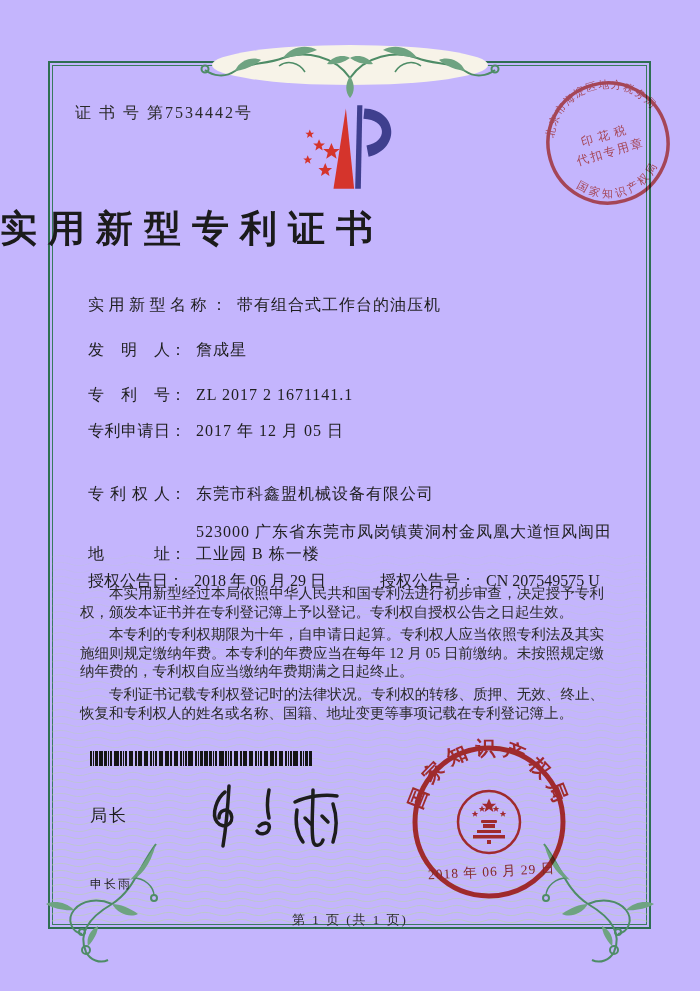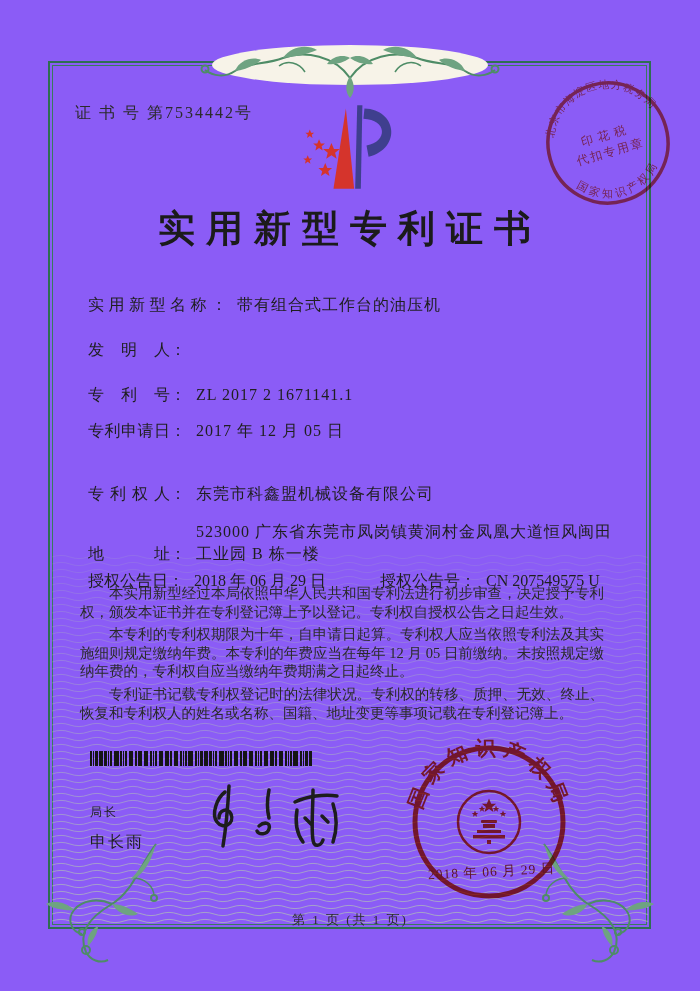--- a/index.html
+++ b/index.html
@@ -1,18 +1,18 @@
 <!DOCTYPE html>
 <html><head>
 <meta charset="utf-8">
 <style>
   html,body{margin:0;padding:0;}
   .page{
     position:relative; width:700px; height:991px; overflow:hidden;
-    background:#8b5cf6;
+    background:#c4b5fd;
     font-family:"Liberation Serif","DejaVu Serif",serif;
     color:#1f1f1f;
   }
   
   .frame{
     position:absolute; left:48px; top:61px; width:599px; height:864px;
     border:2.5px solid #2f6e52;
   }
   .frame-inner{
     position:absolute; left:2px; top:2px; right:2px; bottom:2px;
@@ -24,21 +24,21 @@
   .flourish-left{position:absolute; left:38px; top:838px; z-index:2;}
   .flourish-right{position:absolute; left:512px; top:838px; z-index:2; transform:scaleX(-1);}
   
   .cert-no{
     position:absolute; left:75px; top:103px; z-index:3;
     font-size:16px; letter-spacing:2px; color:#2b2b2b;
   }
   .logo{position:absolute; left:292px; top:96px; z-index:3;}
   .title{
     position:absolute; left:0; top:204px; width:100%; z-index:3;
-    text-align:center; font-size:37px; font-weight:bold;
+    font-size:37px; font-weight:bold;
     letter-spacing:11px; color:#1b1b1b;
   }
   
   .fields{position:absolute; left:88px; top:294px; width:524px; z-index:3; font-size:16px;}
   .frow{display:flex; align-items:flex-end; line-height:22px;}
   .flabel{display:inline-block; width:82px; text-align:justify; text-align-last:justify; white-space:nowrap;}
   .flabel-wide{display:inline-block; letter-spacing:4.5px; white-space:nowrap;}
   .fcolon{display:inline-block; margin-right:10px;}
   .fvalue{flex:1; letter-spacing:1px;}
   .mb-a{margin-bottom:23px;} .mb-b{margin-bottom:23px;} .mb-c{margin-bottom:14px;}
@@ -53,23 +53,23 @@
   }
   
   .barcode{
     position:absolute; left:90px; top:751px; width:222px; height:15px; z-index:3;
     background:
       repeating-linear-gradient(90deg,#151515 0 2px,transparent 2px 5px),
       repeating-linear-gradient(90deg,#151515 0 1px,transparent 1px 7px),
       repeating-linear-gradient(90deg,#151515 0 1px,transparent 1px 3px);
   }
   
-  .director-label{position:absolute; left:90px; top:804px; z-index:3; font-size:12px; letter-spacing:2px;
+  .director-label{position:absolute; left:90px; top:804px; z-index:3; font-size:17px; letter-spacing:2px;
     font-family:"Liberation Sans","DejaVu Sans",sans-serif;}
-  .director-name{position:absolute; left:90px; top:832px; z-index:3; font-size:16px; letter-spacing:2px;
+  .director-name{position:absolute; left:90px; top:876px; z-index:3; font-size:12px; letter-spacing:2px;
     font-family:Liberation Mono, monospace;}
   .signature{position:absolute; left:195px; top:780px; z-index:4;}
   
   .tax-stamp{position:absolute; left:533px; top:68px; z-index:5; mix-blend-mode:multiply; opacity:.85;}
   .official-seal{position:absolute; left:402px; top:735px; z-index:5; mix-blend-mode:multiply; opacity:.93;}
   
   .footer{
     position:absolute; left:0; top:911px; width:100%; z-index:3;
     text-align:center; font-size:13px; letter-spacing:2px; color:#2b2b2b;
   }
@@ -232,20 +232,21 @@
 
   <div class="fields">
     <div class="frow mb-a">
       <span class="flabel-wide">实用新型名称</span>
         <span class="fcolon">：</span>
       <span class="fvalue">带有组合式工作台的油压机</span>
     </div>
     <div class="frow mb-b">
       <span class="flabel">发明人</span>
         <span class="fcolon">：</span>
+      <span class="fvalue">詹成星</span>
     </div>
     <div class="frow mb-c">
       <span class="flabel">专利号</span>
         <span class="fcolon">：</span>
       <span class="fvalue">ZL 2017 2 1671141.1</span>
     </div>
     <div class="frow mb-d">
       <span class="flabel">专利申请日</span>
         <span class="fcolon">：</span>
       <span class="fvalue">2017 年 12 月 05 日</span>

